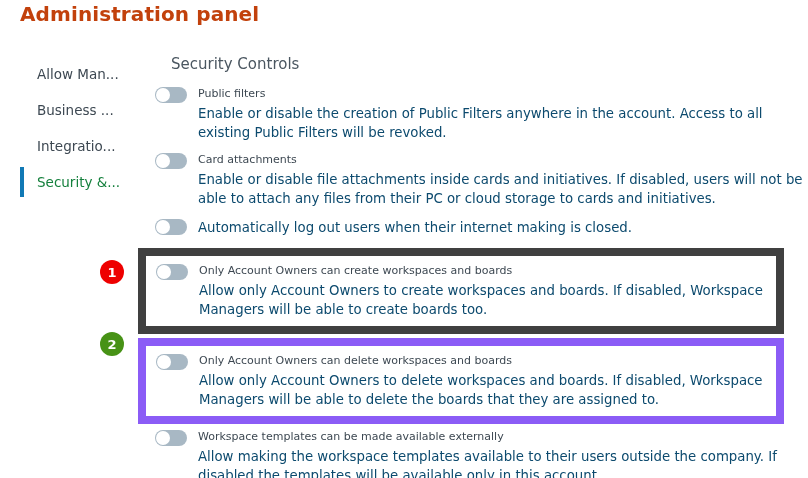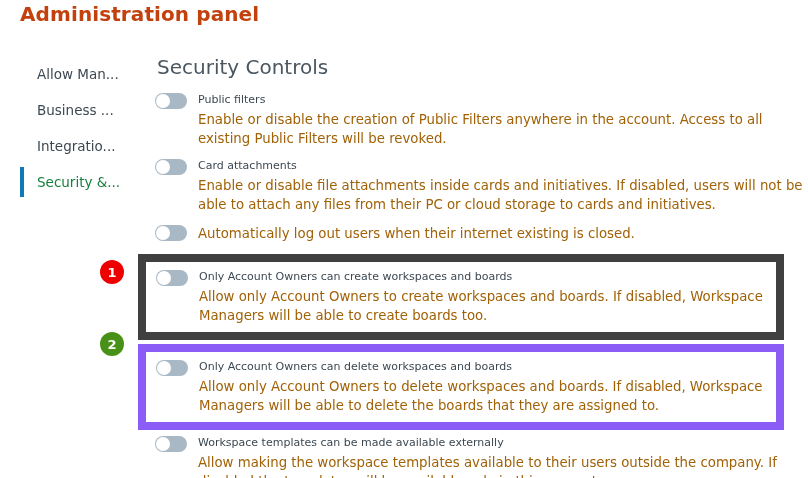--- a/index.html
+++ b/index.html
@@ -66,23 +66,23 @@
   }
 
   
   .content {
     position: absolute;
     left: 155px;
     top: 55px;
     width: 650px;
   }
   .section-title {
-    font-size: 20px;
+    font-size: 15px;
     color: #4a5660;
-    margin: 0 0 12px 2px;
+    margin: 0 0 12px 16px;
     font-weight: 400;
   }
 
   .setting-row {
     position: relative;
     display: flex;
     align-items: flex-start;
     margin-bottom: 9px;
     padding: 0;
     box-sizing: border-box;
@@ -97,21 +97,21 @@
   }
   .setting-title {
     font-size: 11px;
     color: #3d4852;
     line-height: 18px;
     margin: 0;
     font-weight: 400;
   }
   .setting-desc {
     font-size: 13.3px;
-    color: #a16207;
+    color: #0c4a6e;
     line-height: 19px;
     margin: 1px 0 0 0;
     max-width: 610px;
   }
 
   
   .toggle {
     width: 32px;
     height: 16px;
     border-radius: 8px;
@@ -225,21 +225,21 @@
     </div>
   </div>
 
   <div class="setting-row">
     <div class="toggle-wrap">
       <span class="toggle">
         <span class="knob"></span>
       </span>
     </div>
     <div class="texts">
-      <p class="setting-desc">Automatically log out users when their internet existing is closed.</p>
+      <p class="setting-desc">Automatically log out users when their internet making is closed.</p>
     </div>
   </div>
 
   <div class="hl hl-red">
     <div class="setting-row">
       <div class="toggle-wrap">
         <span class="toggle">
           <span class="knob"></span>
         </span>
       </div>

